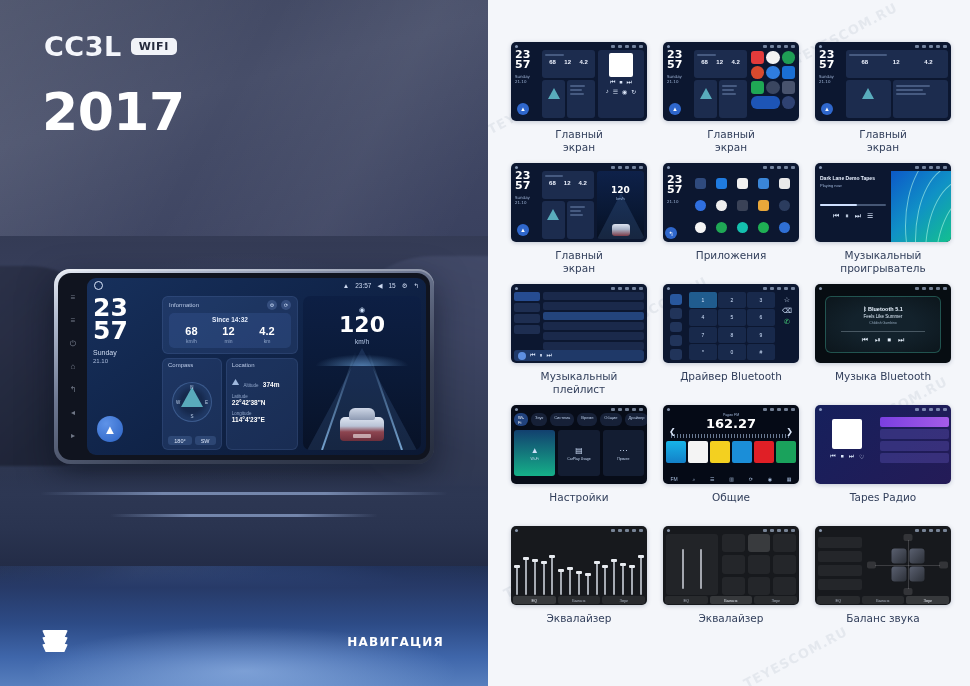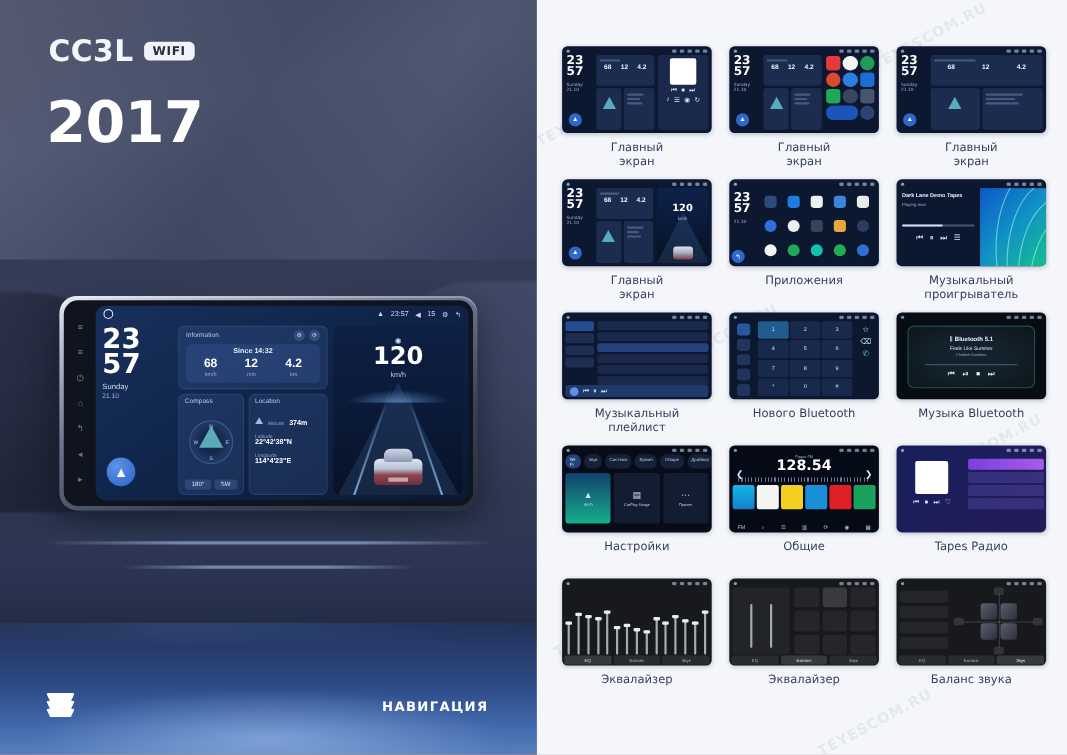--- a/index.html
+++ b/index.html
@@ -883,21 +883,21 @@
               <b>#</b>
             </div>
             <div class="t-dial-r">
               <span>☆</span>
                 <span>⌫</span>
                 <span style="color:#46d07a">✆</span>
             </div>
           </div>
         </div>
         <div class="cap">
-          <span>Нового Bluetooth</span>
+          <span>Драйвер Bluetooth</span>
         </div>
       </div>
 
       <div class="cell">
         <div class="thumb" style="background:#070d12">
           <div class="t-bar">
               <span class="t-dot"></span>
             <span class="t-bar-r">
                 <i class="t-tick"></i>
                 <i class="t-tick"></i>
@@ -974,21 +974,21 @@
                 <i class="t-tick"></i>
                 <i class="t-tick"></i>
                 <i class="t-tick"></i>
                 <i class="t-tick"></i>
                 <i class="t-tick"></i>
               </span>
             </div>
           <div class="t-radio">
             <div class="t-radio-top">
               <div class="t-radio-band">Радио FM</div>
-              <div class="t-freq">128.54</div>
+              <div class="t-freq">162.27</div>
             </div>
             <div class="t-arrows">
               <span>❮</span>
                 <span>❯</span>
             </div>
             <div class="t-dialbar"></div>
             <div class="t-presets">
               <i style="background:linear-gradient(180deg,#17b4e8,#1380c8)"></i>
               <i style="background:#f4f4f4"></i>
               <i style="background:#f3d020"></i>

